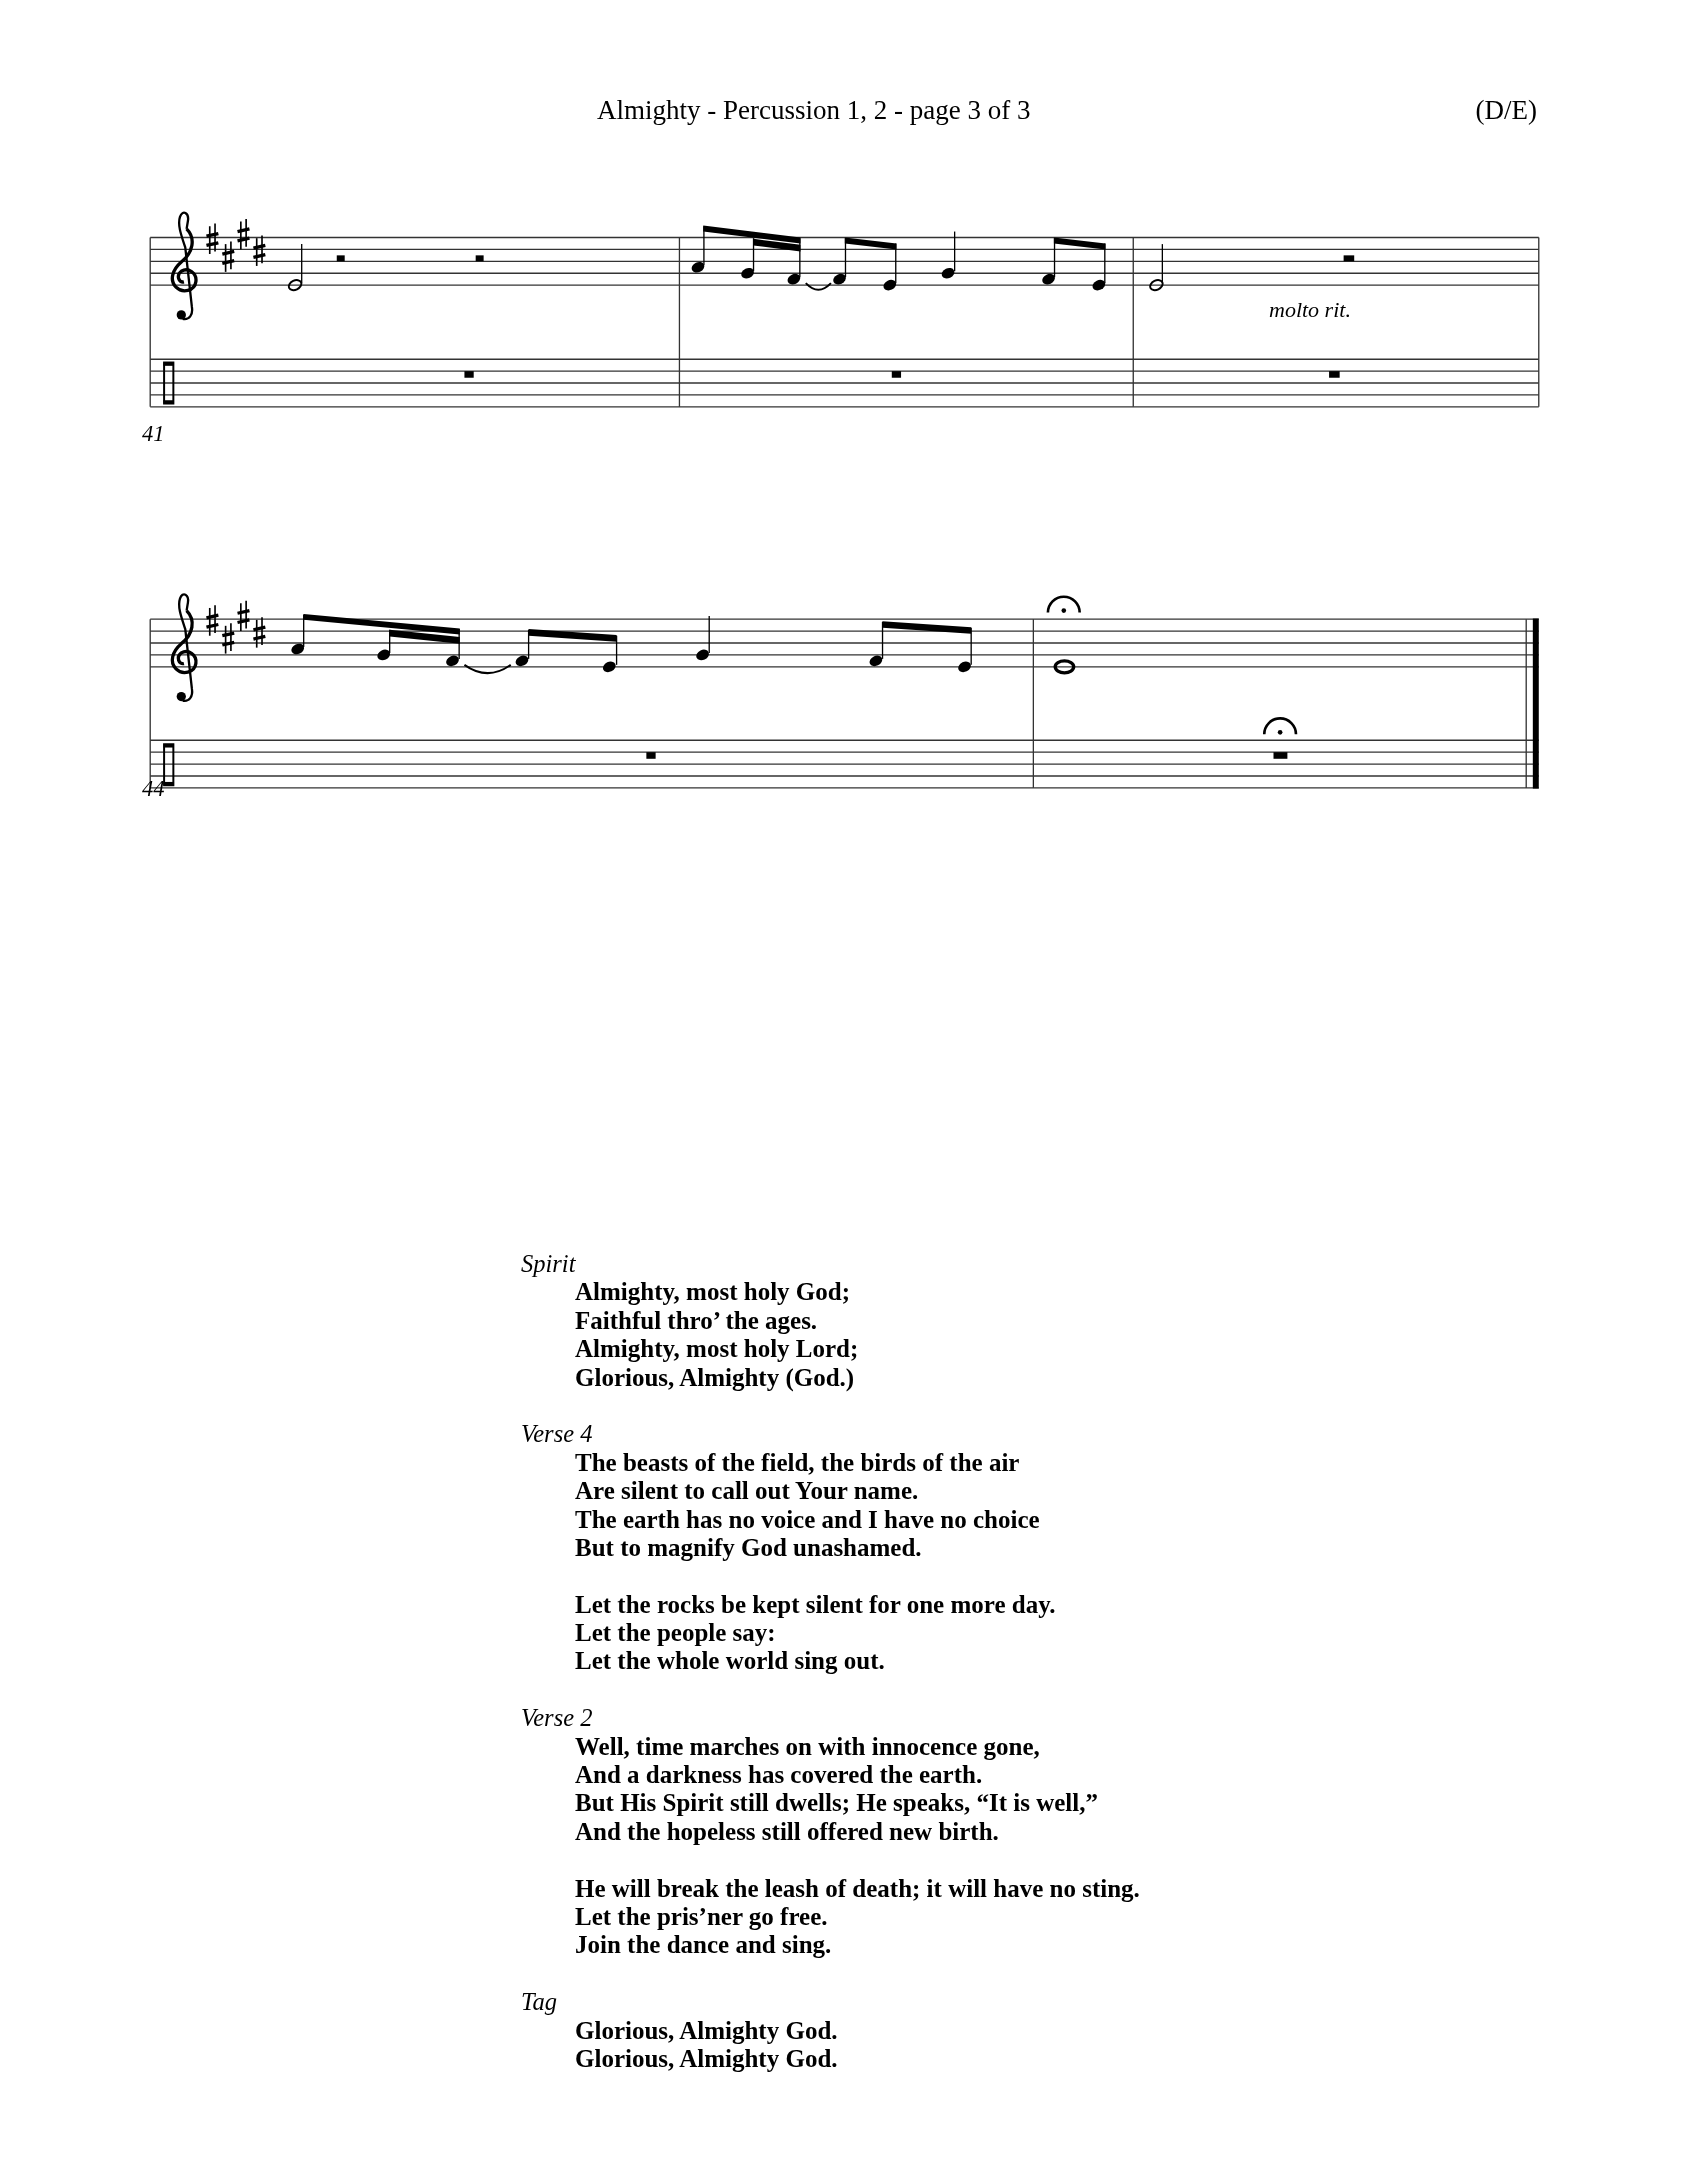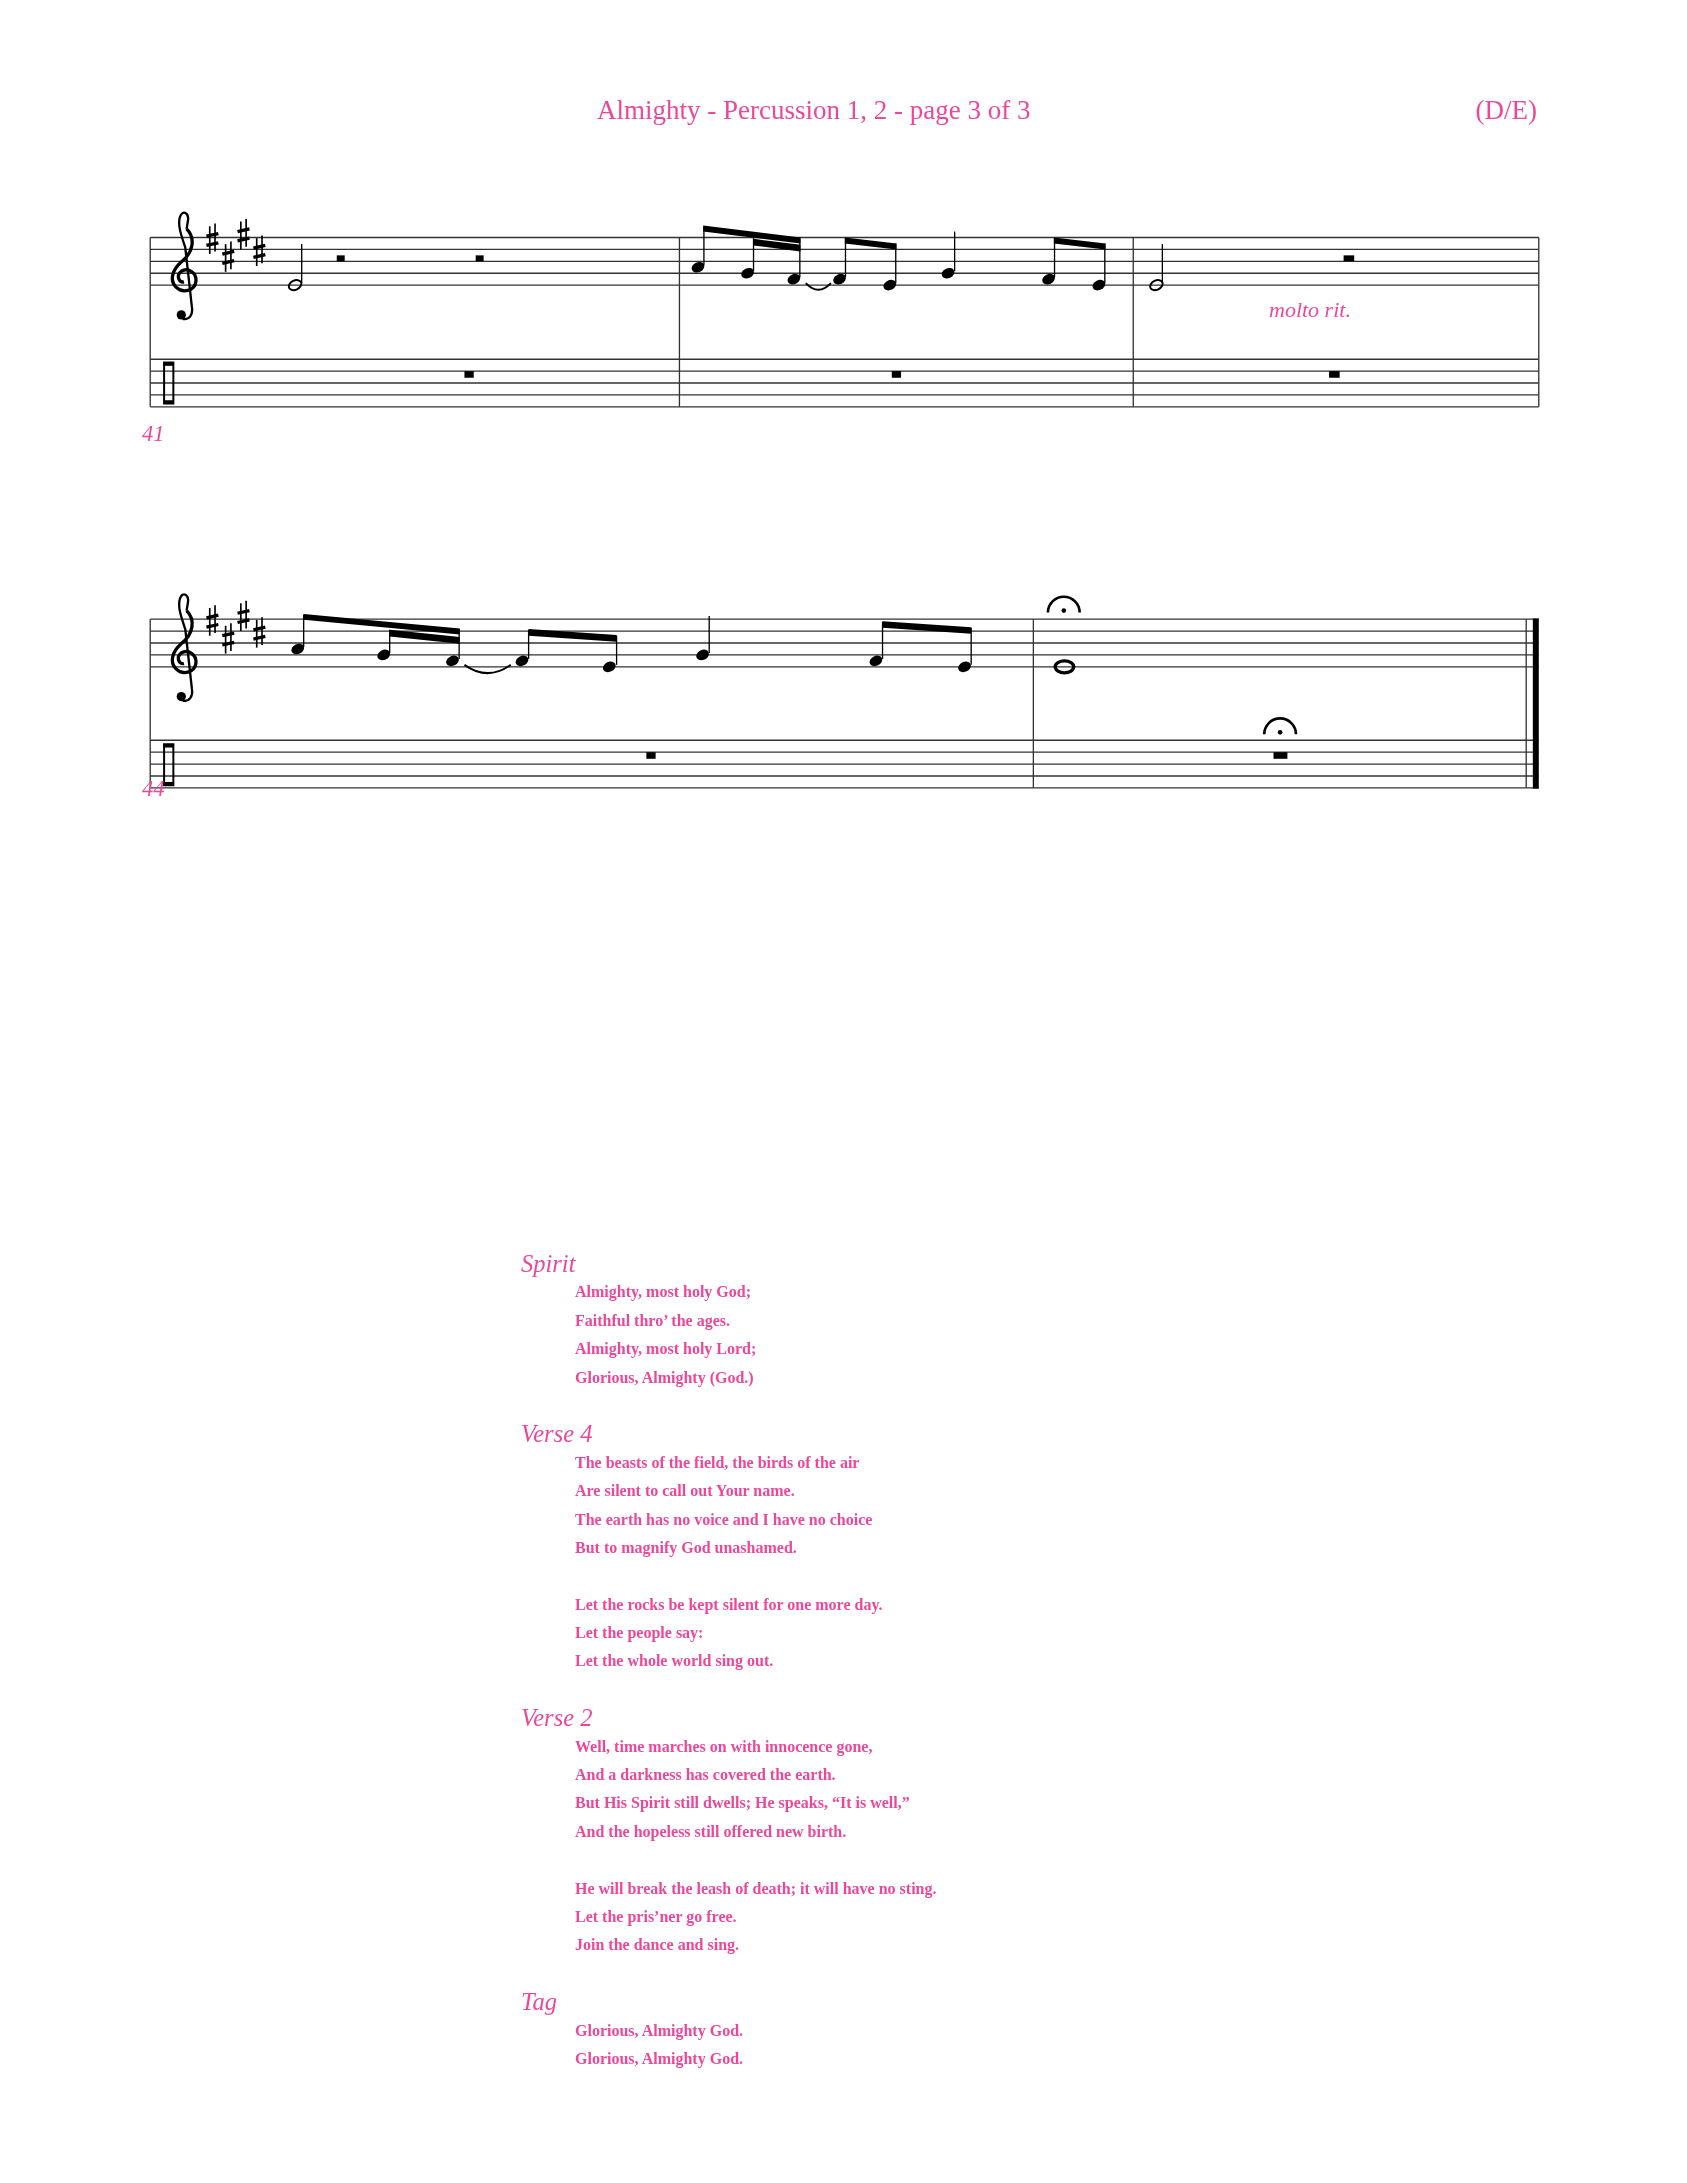--- a/index.html
+++ b/index.html
@@ -1,26 +1,26 @@
 <!DOCTYPE html>
 <html style="font-size:10.6px"><head>
 <meta charset="utf-8">
 <style>
   html, body { margin: 0; padding: 0; background: #ffffff; }
   body { width: 1687px; height: 2183px; position: relative; overflow: hidden; }
   .page { position: absolute; left: 0; top: 0; width: 1687px; height: 2183px; background: #fff; }
-  .serif { font-family: "Liberation Serif", "DejaVu Serif", serif; color: #ec4899; }
+  .serif { font-family: "Liberation Serif", "DejaVu Serif", serif; color: #000000; }
   .hdr-title { position: absolute; left: 597px; top: 97px; font-size: 27px; white-space: nowrap; line-height: 1; }
   .hdr-key { position: absolute; right: 150px; top: 97px; font-size: 27px; white-space: nowrap; line-height: 1; }
   .measure-num { position: absolute; font-size: 22.5px; font-style: italic; line-height: 1; }
   .score { position: absolute; left: 0; top: 0; }
   .lyrics { position: absolute; left: 521px; top: 1250px; width: 794px; }
   .section { margin: 0; }
   .section-label { font-style: italic; font-size: 24.5px; line-height: 28.4px; height: 28.4px; white-space: nowrap; }
-  .line { font-weight: bold; font-size: 16px; line-height: 28.4px; height: 28.4px; padding-left: 54px; white-space: nowrap; }
+  .line { font-weight: bold; font-size: 25px; line-height: 28.4px; height: 28.4px; padding-left: 54px; white-space: nowrap; }
   .gap { height: 28.4px; }
   .mark { position: absolute; font-style: italic; font-size: 22px; line-height: 1; white-space: nowrap; }
 </style>
 </head>
 <body>
 
 <div class="page">
 
   <div class="serif hdr-title">Almighty - Percussion 1, 2 - page 3 of 3</div>
   <div class="serif hdr-key">(D/E)</div>

